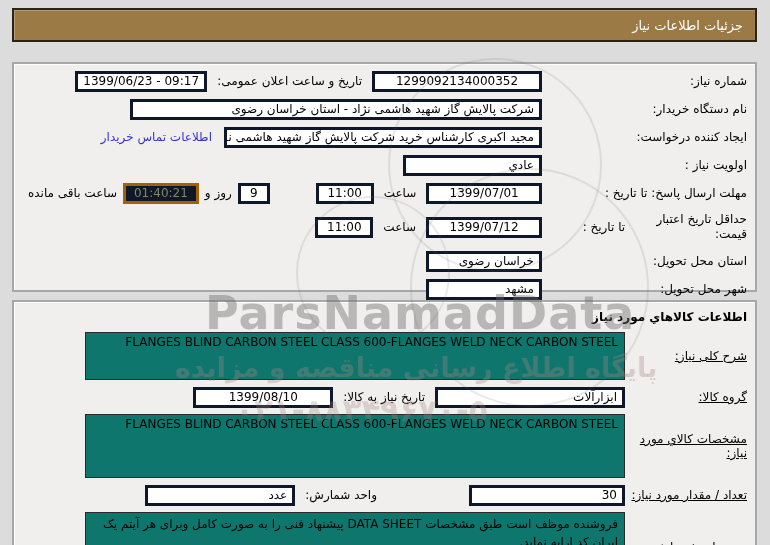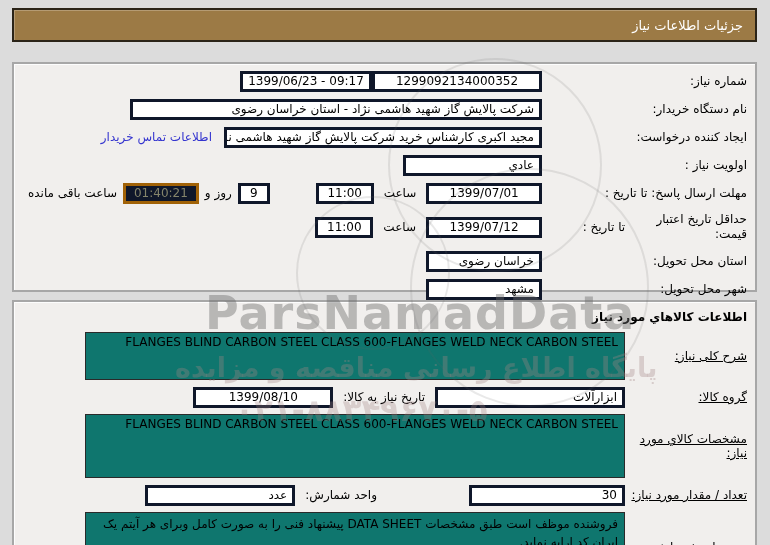--- a/index.html
+++ b/index.html
@@ -65,20 +65,21 @@
 
 <div class="titlebar">
   <span>جزئیات اطلاعات نیاز</span>
 </div>
 
 <div class="panel" id="panel-need">
 
   <div class="row">
     <div class="lbl">شماره نیاز:</div>
     <div class="vbox c ltr" style="width:170px">1299092134000352</div>
+    <div class="midlbl">تاریخ و ساعت اعلان عمومی:</div>
     <div class="vbox c ltr" style="width:132px">1399/06/23 - 09:17</div>
   </div>
 
   <div class="row">
     <div class="lbl">نام دستگاه خریدار:</div>
     <div class="vbox" style="width:412px">شرکت پالایش گاز شهید هاشمی نژاد - استان خراسان رضوی</div>
   </div>
 
   <div class="row">
     <div class="lbl">ایجاد کننده درخواست:</div>

